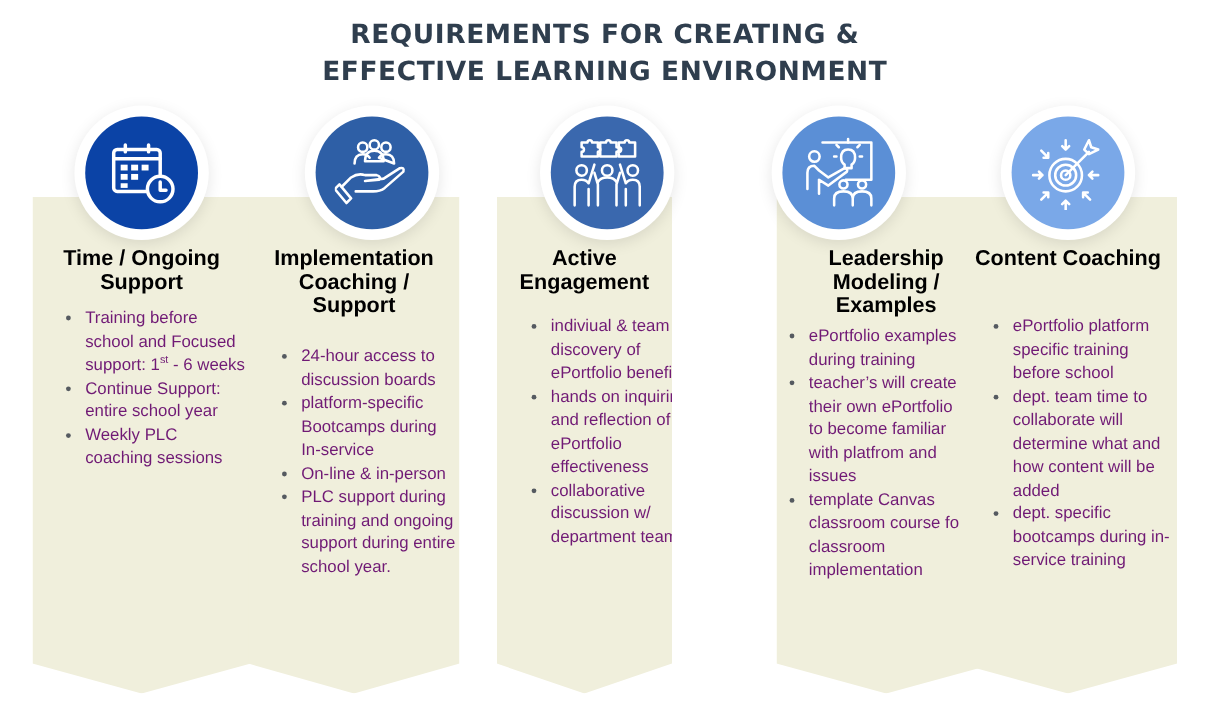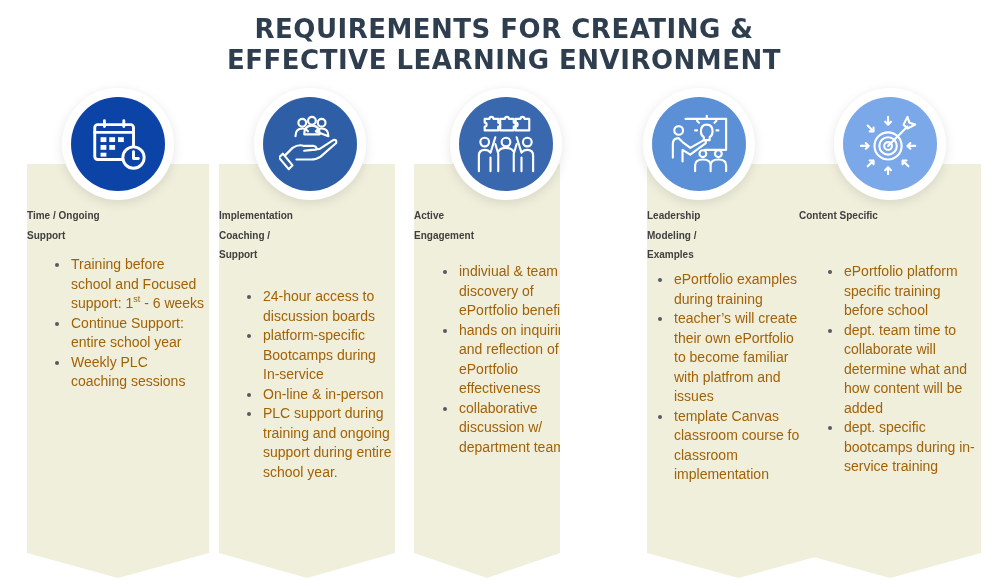--- a/index.html
+++ b/index.html
@@ -3,45 +3,45 @@
 <meta charset="utf-8">
 <style>
   html, body { margin: 0; padding: 0; }
   body {
     width: 1008px; height: 587px; background: #ffffff; position: relative; overflow: hidden;
     font-family: "Liberation Sans", "DejaVu Sans", sans-serif;
   }
   .title {
     position: absolute; left: 0; top: 14px; width: 1008px; text-align: center;
     color: #2f3e4e; font-family: "DejaVu Sans", sans-serif; font-weight: bold;
-    font-size: 26px; line-height: 31px; letter-spacing: 0.5px;
+    font-size: 22px; line-height: 31px; letter-spacing: 0.5px;
   }
   .col {
     position: absolute; top: 164px; height: 414px;
     background: #f0efdc;
     clip-path: polygon(0 0, 100% 0, 100% 389px, 50% 100%, 0 389px);
   }
   .circle-wrap {
     position: absolute; width: 112px; height: 112px; border-radius: 50%;
     background: #ffffff; top: 88px;
     box-shadow: 0 3px 12px rgba(0,0,0,0.10);
     display: flex; align-items: center; justify-content: center;
   }
   .circle {
     width: 94px; height: 94px; border-radius: 50%;
     display: flex; align-items: center; justify-content: center;
   }
   .circle svg { width: 62px; height: 62px; }
   .heading {
-    position: absolute; left: 0; width: 100%; top: 42px; 
-    font-weight: bold; color: #404040; font-size: 10px; line-height: 19.5px;
+    position: absolute; left: 0; width: 100%; top: 42px; text-align: center;
+    font-weight: bold; color: #000000; font-size: 18px; line-height: 19.5px;
   }
   ul.items {
     position: absolute; margin: 0; padding: 0; list-style: none;
-    color: #a16207; font-size: 14px; line-height: 19.5px;
+    color: #701a75; font-size: 14px; line-height: 19.5px;
   }
   ul.items li { position: relative; padding-left: 18px; }
   ul.items li::before {
     content: ""; position: absolute; left: 2px; top: 8px; width: 4px; height: 4px;
     border-radius: 50%; background: #555a60;
   }
   sup { font-size: 9px; line-height: 0; }
 </style>
 </head>
 <body>
@@ -56,21 +56,21 @@
     <div>Time / Ongoing</div>
     <div>Support</div>
   </div>
   <ul class="items" style="left:26px;top:91px;width:152px;">
     <li><span>Training before school and Focused support:</span> <span>1</span><sup>st</sup><span> - 6 weeks</span></li>
     <li>Continue Support: entire school year</li>
     <li>Weekly PLC coaching sessions</li>
   </ul>
 </div>
 
-<div class="col" style="left:219px;width:176px;">
+<div class="col" style="left:207px;width:176px;">
   <div class="heading">
     <div>Implementation</div>
     <div>Coaching /</div>
     <div>Support</div>
   </div>
   <ul class="items" style="left:26px;top:106px;width:150px;margin-top:17px;">
     <li>24-hour access to discussion boards</li>
     <li>platform-specific Bootcamps during In-service</li>
     <li>On-line &amp; in-person</li>
     <li>PLC support during training and ongoing support during entire school year.</li>
@@ -97,21 +97,21 @@
   </div>
   <ul class="items" style="left:9px;top:106px;width:152px;">
     <li>ePortfolio examples during training</li>
     <li>teacher’s will create their own ePortfolio to become familiar with platfrom and issues</li>
     <li>template Canvas classroom course for classroom implementation</li>
   </ul>
 </div>
 
 <div class="col" style="left:799px;width:182px;">
   <div class="heading">
-    <div>Content Specific</div>
+    <div>Content Coaching</div>
   </div>
   <ul class="items" style="left:27px;top:98px;width:152px;">
     <li>ePortfolio platform specific training before school</li>
     <li>dept. team time to collaborate will determine what and how content will be added</li>
     <li>dept. specific bootcamps during in-service training</li>
   </ul>
 </div>
 
 <div class="circle-wrap" style="left:62px;">
   <div class="circle" style="background:#0b43a6;">

